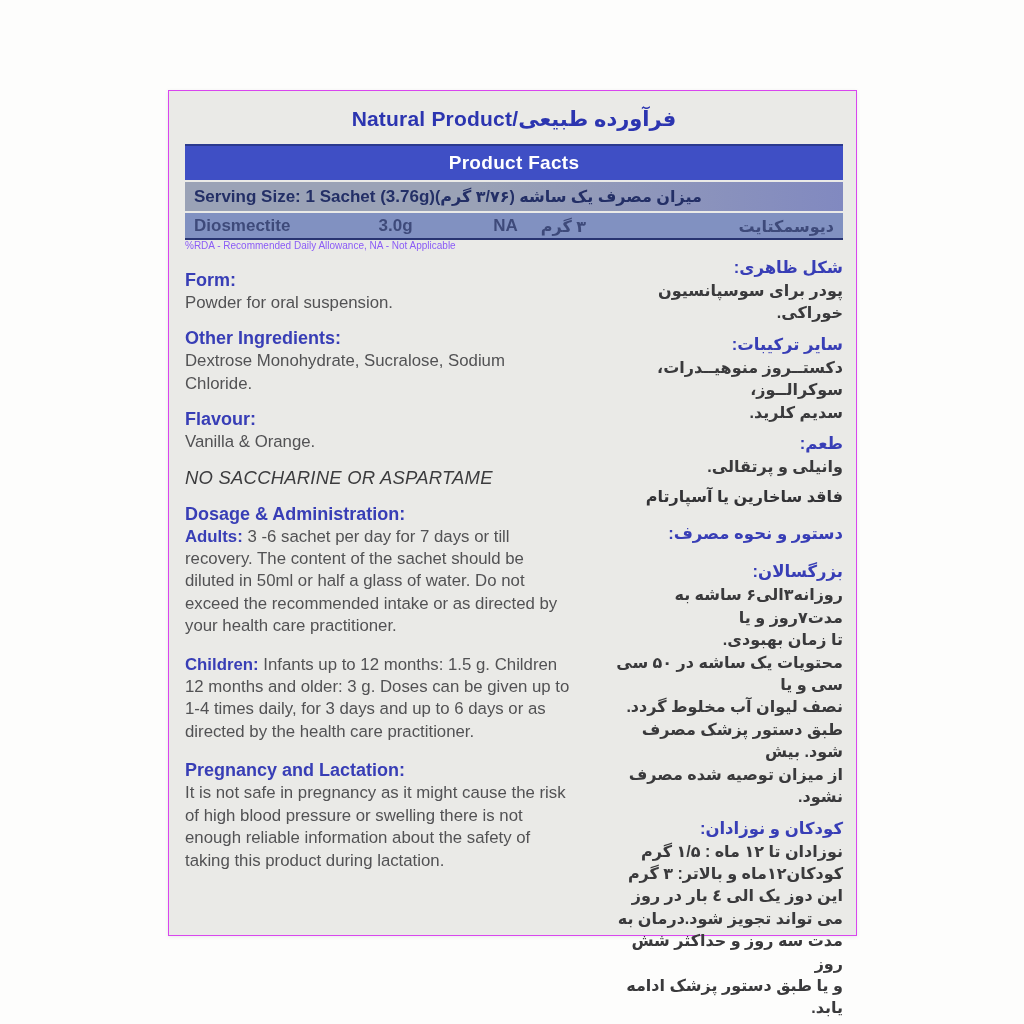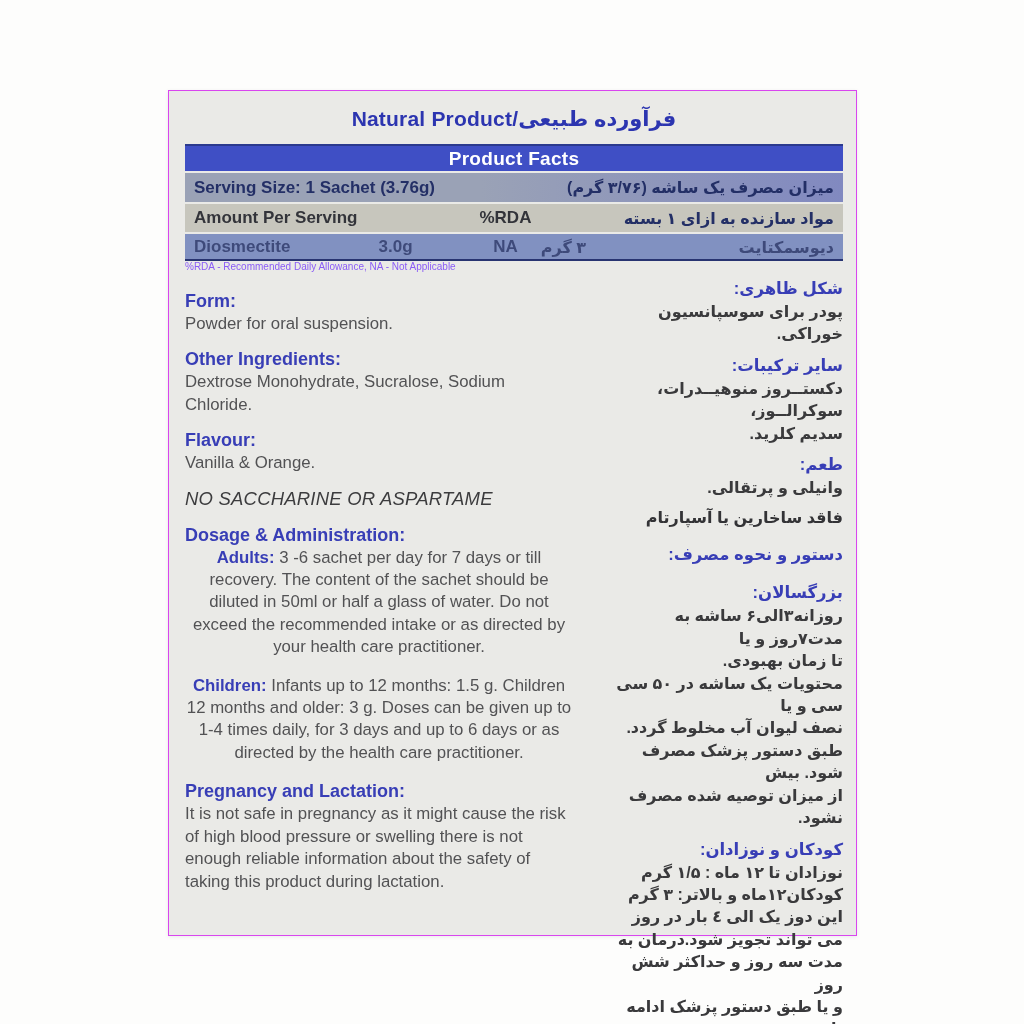--- a/index.html
+++ b/index.html
@@ -31,33 +31,32 @@
   
   .facts-table{width:100%;}
   .row{
     position:relative;
     box-sizing:border-box;
     display:flex;
     align-items:center;
     padding:0 9px;
   }
   .row-head{
-    height:27px;
+    height:36px;
     background:#3f4fc5;
     border-top:2px solid #2b3a8e;
     justify-content:center;
     margin-bottom:2px;
   }
   .row-head span{
     color:#ffffff;font-weight:bold;font-size:19px;letter-spacing:0.3px;
   }
   .row-serving{
     height:29px;
     background:linear-gradient(90deg,#9aa2b6 0%,#9aa2b6 45%,#8189c0 100%);
-    justify-content:space-between;
     margin-bottom:2px;
   }
   .row-amount{
     height:28px;
     background:#c7c6bd;
     justify-content:space-between;
     margin-bottom:2px;
   }
   .row-ingredient{
     height:27px;
@@ -96,21 +95,21 @@
   .p-en{
     color:#525254;font-size:16.8px;line-height:22.4px;
     margin:0 0 13px 0;
   }
   .lead-en{color:#383eb6;font-weight:bold;}
   .note-en{
     color:#3c3c3e;font-size:18.5px;letter-spacing:0.2px;
     margin:3px 0 14px 0;
     font-style:italic;
   }
-  .p-en.tight{margin-bottom:16px;text-align:center;}
+  .p-en.tight{margin-bottom:16px;}
   .h-fa{
     color:#383eb6;font-weight:bold;font-size:16.5px;line-height:21px;
     margin:0 0 2px 0;
   }
   .p-fa{
     color:#3a3a3c;font-weight:bold;font-size:16px;line-height:22.4px;
     margin:0 0 9px 0;
     white-space:pre-line;
   }
   .note-fa{
@@ -130,25 +129,20 @@
 
     <div class="row row-head">
       <span>Product Facts</span>
     </div>
 
     <div class="row row-serving">
       <span class="navy">Serving Size: 1 Sachet (3.76g)</span>
       <span class="navy fa-cell" dir="rtl" lang="fa">میزان مصرف یک ساشه (۳/۷۶ گرم)</span>
     </div>
 
-    <div class="row row-amount">
-      <span class="dark">Amount Per Serving</span>
-      <span class="dark abs rda-pos">%RDA</span>
-      <span class="navy fa-cell" dir="rtl" lang="fa">مواد سازنده به ازای ۱ بسته</span>
-    </div>
 
     <div class="row row-ingredient">
       <span class="navy faded">Diosmectite</span>
       <span class="navy faded abs amt-pos">3.0g</span>
       <span class="navy faded abs rda-pos">NA</span>
       <span class="navy faded abs fagram-pos fa-cell" dir="rtl" lang="fa">۳ گرم</span>
       <span class="navy faded fa-cell fa-right" dir="rtl" lang="fa">دیوسمکتایت</span>
     </div>
 
   </div>

